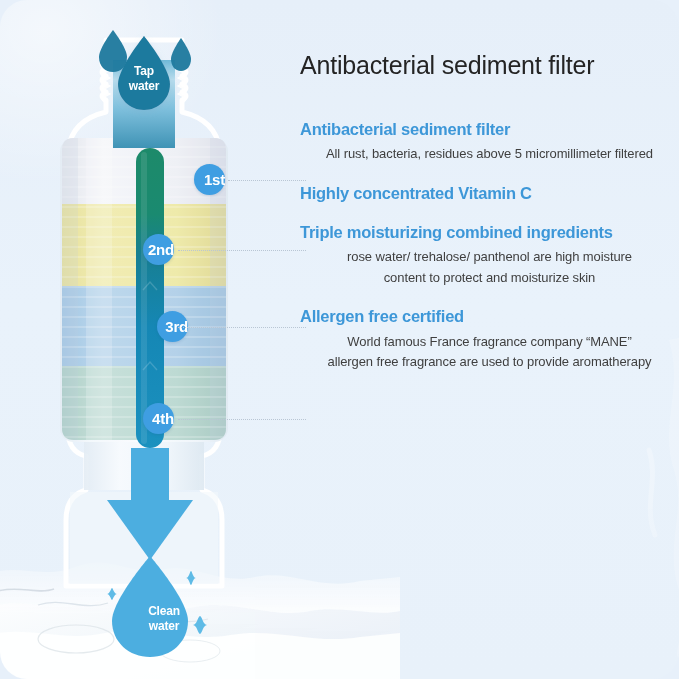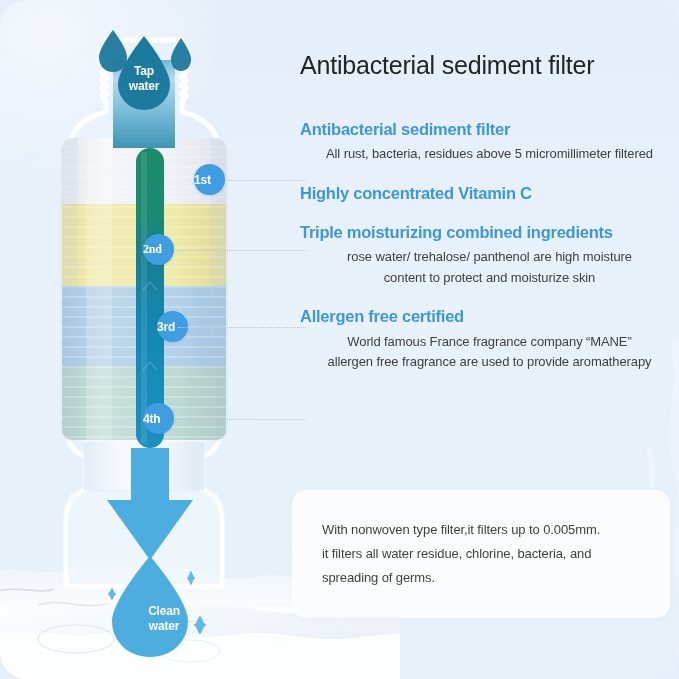--- a/index.html
+++ b/index.html
@@ -126,25 +126,25 @@
   }
 
   
   .badge {
     position: absolute;
     width: 31px;
     height: 31px;
     border-radius: 50%;
     background: #3f9ee2;
     color: #ffffff;
-    font-size: 12px;
+    font-size: 15px;
     font-weight: 700;
     display: flex;
     align-items: center;
-    justify-content: flex-start;
+    justify-content: flex-end;
     box-shadow: 0 1px 3px rgba(40,90,140,0.18);
     letter-spacing: -0.2px;
   }
 
   .drop-label {
     position: absolute;
     color: #ffffff;
     font-size: 12px;
     font-weight: 700;
     text-align: center;
@@ -361,21 +361,21 @@
 
     <div class="drop-label" style="left:136px; top:604px; width:56px;">
       <span>Clean</span><br>
       <span>water</span>
     </div>
 
     
     <div class="badge" style="left:194px; top:164px;">
       <span>1st</span>
     </div>
-    <div class="badge" style="left:143px; top:234px;font-family:Liberation Serif, serif;">
+    <div class="badge" style="left:143px; top:234px;">
       <span>2nd</span>
     </div>
     <div class="badge" style="left:143px; top:311px;margin-left:14px;">
       <span>3rd</span>
     </div>
     <div class="badge" style="left:143px; top:403px;">
       <span>4th</span>
     </div>
   </div>
 
@@ -402,20 +402,15 @@
       <div class="feature-desc">rose water/ trehalose/ panthenol are high moisture</div>
       <div class="feature-desc">content to protect and moisturize skin</div>
     </div>
 
     <div class="feature">
       <div class="feature-title">Allergen free certified</div>
       <div class="feature-desc">World famous France fragrance company “MANE”</div>
       <div class="feature-desc">allergen free fragrance are used to provide aromatherapy</div>
     </div>
 
-    <div id="summary-card">
-      <div class="summary-line">With nonwoven type filter,it filters up to 0.005mm.</div>
-      <div class="summary-line">it filters all water residue, chlorine, bacteria, and</div>
-      <div class="summary-line">spreading of germs.</div>
-    </div>
 
   </div>
 </div>
 
 </body></html>

